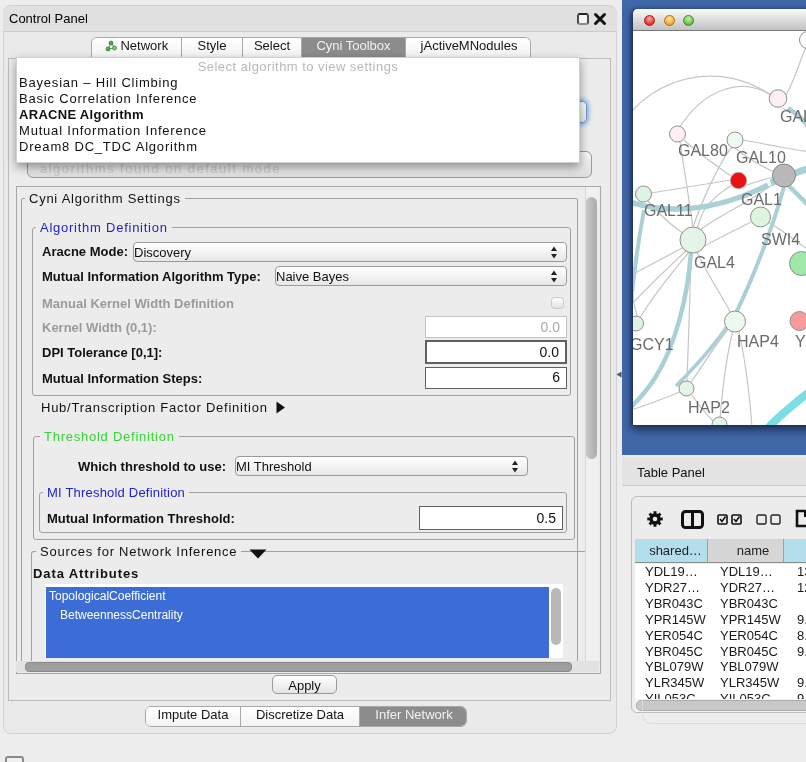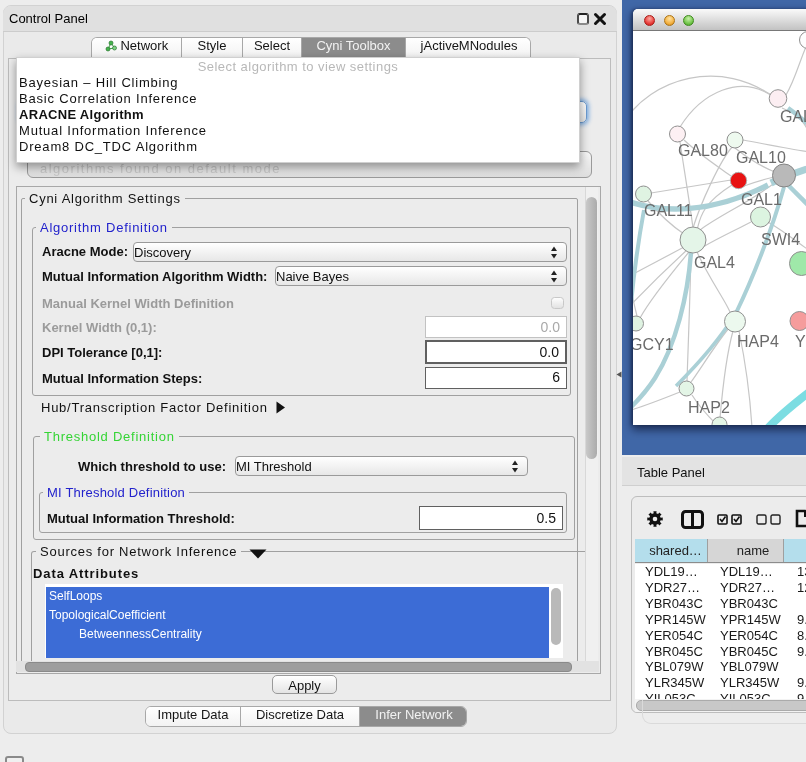--- a/index.html
+++ b/index.html
@@ -60,21 +60,21 @@
 <div class="groupbox" style="left:32px; top:227px; width:539px; height:169px;"></div>
 <div class="grouplabel wide" style="left:36px; top:221px; color:#2222cc;">Algorithm Definition</div>
 
 <div class="abs b" style="left:42px; top:244px;">Aracne Mode:</div>
 <div class="combo" style="left:133px; top:242px; width:434px; height:20px;">Discovery
   <svg class="arr" width="8" height="13" viewBox="0 0 8 13">
       <path d="M4 0.5 L7 5 L1 5 Z" fill="#222"></path>
       <path d="M4 12.5 L7 8 L1 8 Z" fill="#222"></path>
     </svg>
 </div>
-<div class="abs b" style="left:42px; top:269px;">Mutual Information Algorithm Width:</div>
+<div class="abs b" style="left:42px; top:269px;">Mutual Information Algorithm Type:</div>
 <div class="combo" style="left:275px; top:266px; width:292px; height:20px;">Naive Bayes
   <svg class="arr" width="8" height="13" viewBox="0 0 8 13">
       <path d="M4 0.5 L7 5 L1 5 Z" fill="#222"></path>
       <path d="M4 12.5 L7 8 L1 8 Z" fill="#222"></path>
     </svg>
 </div>
 <div class="abs b gray" style="left:42px; top:296px;">Manual Kernel Width Definition</div>
 <div class="abs" style="left:551px; top:297px; width:13px; height:12px; border:1px solid #c8c8c8; border-radius:3.5px; background:linear-gradient(#fdfdfd,#e2e2e2);"></div>
 <div class="abs b gray" style="left:42px; top:320px;">Kernel Width (0,1):</div>
 <div class="field tfdis abs" style="left:425px; top:316px; width:142px; height:22px; line-height:20px;">0.0</div>
@@ -105,23 +105,22 @@
 
 <div class="groupbox" style="left:31px; top:551px; width:558px; height:119px; border-bottom:none;"></div>
 <div class="grouplabel wide" style="left:36px; top:545px;">Sources for Network Inference</div>
 <svg class="abs" style="left:249px; top:549px;" width="18" height="10" viewBox="0 0 18 10">
     <path d="M0.5 0.5 L17.5 0.5 L9 9.5 Z" fill="#111"></path>
   </svg>
 <div class="abs b" style="left:33px; top:566px; letter-spacing:0.9px;">Data Attributes</div>
 
 <div class="abs" style="left:45px; top:584px; width:518px; height:74px; background:#ffffff; overflow:hidden;">
   <div class="abs" style="left:1px; top:3px; width:503px; height:76px; background:#3c6cd6; color:#fff; font-size:12px;">
-    <div style="padding-left:3px; line-height:19px;">SelfLoops</div>
     <div style="padding-left:3px; line-height:19px;">TopologicalCoefficient</div>
-    <div style="padding-left:14px; line-height:19px;margin-left:19px;">BetweennessCentrality</div>
+    <div style="padding-left:14px; line-height:19px;">BetweennessCentrality</div>
   </div>
   <div class="abs" style="left:506px; top:4px; width:10px; height:57px; background:#b9b9b9; border-radius:5px;"></div>
 </div>
 
 <div class="abs" style="left:585px; top:187px; width:13px; height:474px; background:#f0f0f0; border-left:1px solid #d8d8d8;"></div>
 <div class="abs" style="left:586px; top:197px; width:11px; height:262px; background:linear-gradient(90deg,#c9c9c9,#ababab); border-radius:6px;"></div>
 
 <div class="abs" style="left:16px; top:661px; width:583px; height:11px; background:#e2e2e2;"></div>
 <div class="abs" style="left:25px; top:662px; width:547px; height:10px; background:#9e9e9e; border-radius:4px; border:1px solid #8a8a8a;"></div>
 

